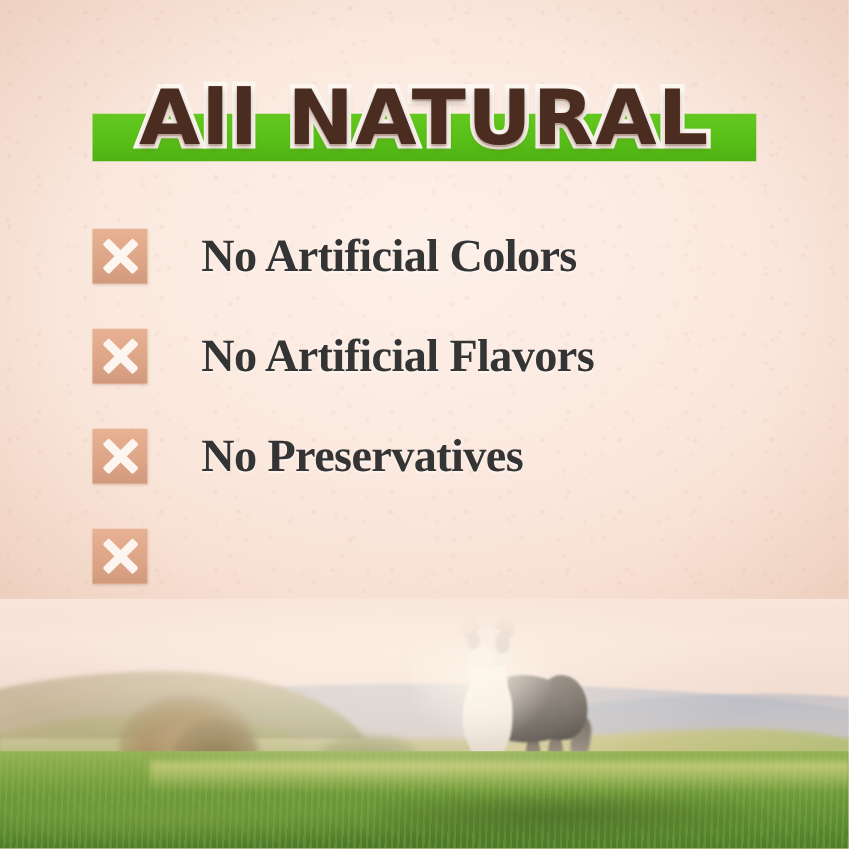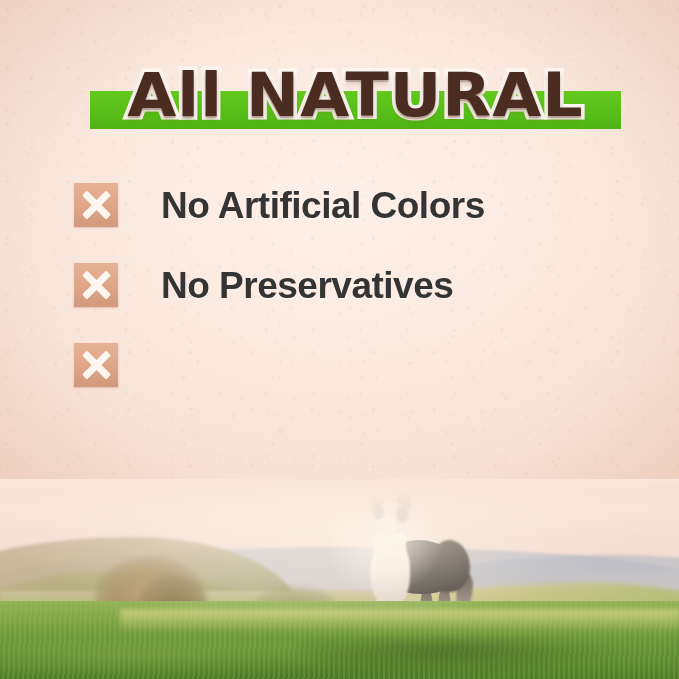--- a/index.html
+++ b/index.html
@@ -43,21 +43,21 @@
   }
   .bg-vignette {
     position:absolute; inset:0;
     background:radial-gradient(ellipse 78% 62% at 50% 38%,
         rgba(255,255,255,0) 55%, rgba(186,138,112,.20) 100%);
   }
 
   
   .banner-wrap {
     position:absolute;
-    left:16px; top:52px;
+    left:0; top:52px;
     width:549px; height:86px;
   }
   .banner-bar {
     position:absolute;
     left:74px; top:39px;
     width:531px; height:38px;
     background:linear-gradient(180deg,#63c91f 0%, #58bf18 55%, #4fb214 100%);
   }
   .banner-title {
     position:absolute;
@@ -106,21 +106,21 @@
     width:7px; height:34px;
     margin-left:-3.5px; margin-top:-17px;
     background:#fdf6f0;
     border-radius:1.5px;
   }
   .x-box::before { transform:rotate(45deg); }
   .x-box::after  { transform:rotate(-45deg); }
 
   .claim-text {
     margin-left:43px;
-    font-family:Liberation Sans, sans-serif;
+    font-family:Liberation Serif, serif;
     font-weight:bold;
     font-size:37px;
     line-height:1;
     letter-spacing:-0.5px;
     color:#343434;
     text-shadow:0 1px 1px rgba(255,255,255,.55);
     white-space:nowrap;
   }
 
   
@@ -409,20 +409,24 @@
     <div class="banner-title">All NATURAL</div>
   </div>
 
   <div class="claims">
 
     <div class="claim-row">
       <div class="x-box"></div>
       <div class="claim-text">No Artificial Colors</div>
     </div>
 
+    <div class="claim-row">
+      <div class="x-box"></div>
+      <div class="claim-text">No Artificial Flavors</div>
+    </div>
 
     <div class="claim-row">
       <div class="x-box"></div>
       <div class="claim-text">No Preservatives</div>
     </div>
 
     <div class="claim-row">
       <div class="x-box"></div>
     </div>
 

